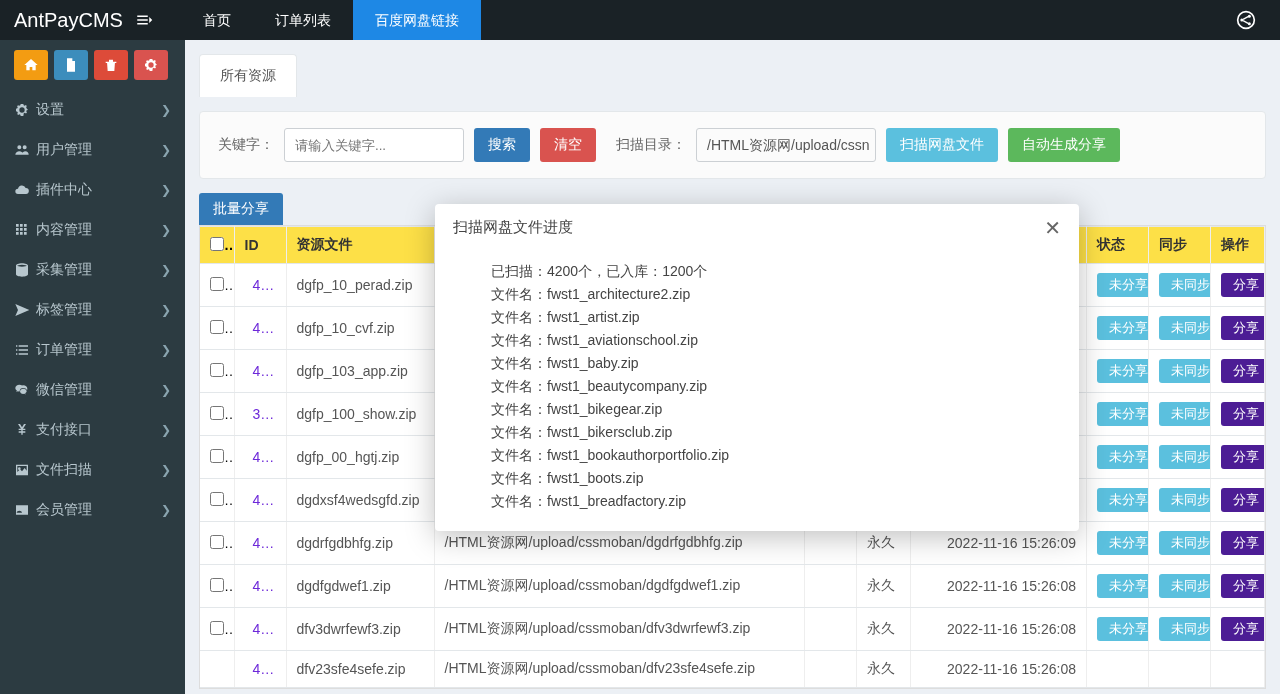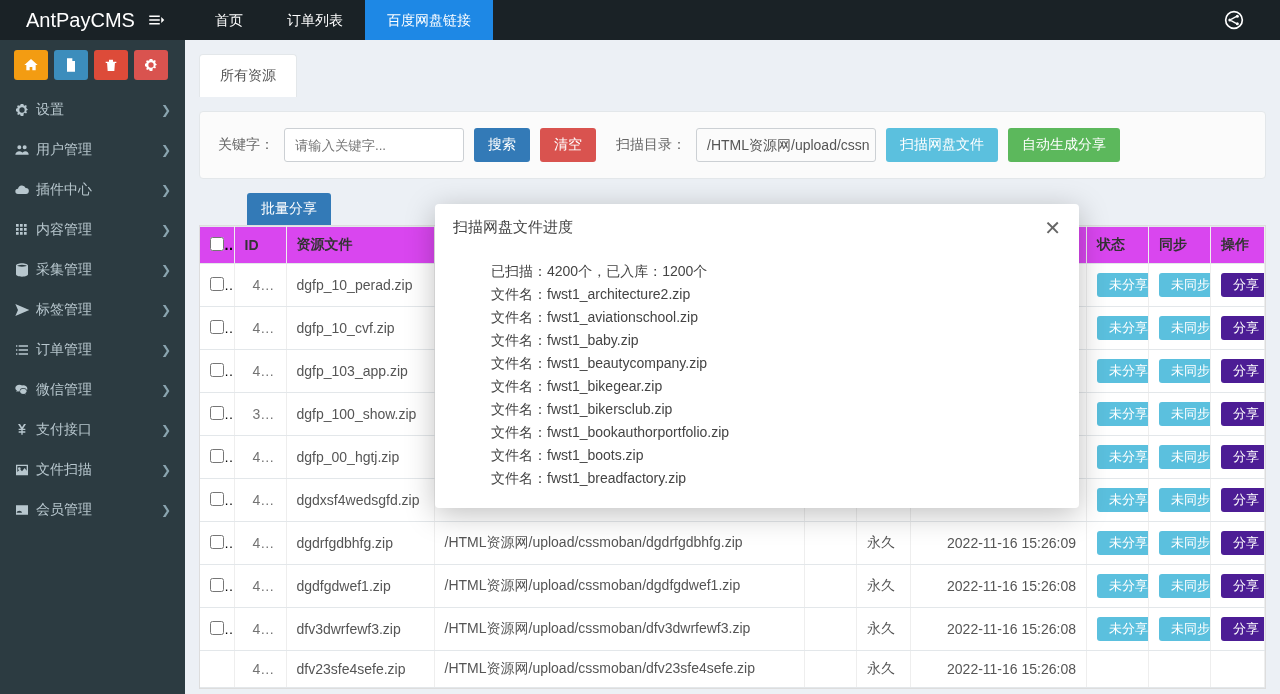--- a/index.html
+++ b/index.html
@@ -1,18 +1,18 @@
 <!DOCTYPE html>
 <html><head>
 <meta charset="utf-8">
 <style>
 * { box-sizing: border-box; margin: 0; padding: 0; }
 body { font-family: "Microsoft YaHei", Arial, sans-serif; font-size: 14px; background: #f8f9fa; color: #444; overflow: hidden; }
 
-.topbar { height: 40px; background: #1a2226; color: #fff; display: flex; align-items: center; padding: 0 26px; position: relative; z-index: 10; }
+.topbar { height: 40px; background: #1a2226; color: #fff; display: flex; align-items: center; padding: 0 14px; position: relative; z-index: 10; }
 .brand { font-size: 20px; font-weight: 500; color: #fff; margin-right: 6px; }
 .toggle-menu { color: #fff; margin-left: 6px; margin-right: 28px; }
 .topnav { display: flex; height: 40px; }
 .topnav-item { padding: 0 22px; line-height: 40px; color: #fff; cursor: pointer; }
 .topnav-item.active { background: #1e88e5; }
 .topbar-right { margin-left: auto; display: flex; align-items: center; gap: 16px; color: #fff; flex-direction: column; }
 .welcome-text { font-size: 13px; }
 
 .sidebar { position: absolute; top: 40px; left: 0; bottom: 0; width: 185px; background: #2c3b41; color: #b8c7ce; }
 .sidebar-btns { display: flex; gap: 6px; padding: 10px 14px; }
@@ -32,27 +32,27 @@
 .filter-card { margin-top: 14px; padding: 16px 18px; background: #fbfbfb; border: 1px solid #e3e7ea; border-radius: 4px; display: flex; align-items: center; gap: 10px; flex-wrap: nowrap; }
 .filter-label { color: #666; }
 .filter-input { height: 34px; border: 1px solid #ccd0d4; border-radius: 3px; padding: 0 10px; width: 180px; color: #999; }
 .btn { height: 34px; padding: 0 14px; border: none; border-radius: 3px; color: #fff; cursor: pointer; font-size: 14px; }
 .btn.blue { background: #337ab7; }
 .btn.red { background: #d9534f; }
 .btn.teal { background: #5bc0de; }
 .btn.green { background: #5cb85c; }
 .path-box { height: 34px; border: 1px solid #ccd0d4; border-radius: 3px; padding: 0 10px; line-height: 32px; color: #555; width: 180px; overflow: hidden; white-space: nowrap; }
 
-.bulk-share-btn { margin-top: 14px; background: #337ab7; color: #fff; border: none; padding: 7px 14px; border-radius: 3px 3px 0 0; cursor: pointer; font-size: 14px; margin-left: 48px; }
+.bulk-share-btn { margin-top: 14px; background: #337ab7; color: #fff; border: none; padding: 7px 14px; border-radius: 3px 3px 0 0; cursor: pointer; font-size: 14px; }
 
 .table-wrap { margin-top: 0; border: 1px solid #ddd; background: #fff; }
 table { width: 100%; border-collapse: collapse; table-layout: fixed; }
 th, td { border: 1px solid #e3e7ea; border-left: none; border-right: 1px solid #eee; padding: 9px 10px; text-align: left; color: #555; font-weight: normal; white-space: nowrap; overflow: hidden; text-overflow: ellipsis; }
-th { background: #d946ef; color: #333; font-weight: 600; }
-td.num { color: #737373; padding-left: 18px; }
+th { background: #fde047; color: #333; font-weight: 600; }
+td.num { color: #6d28d9; padding-left: 18px; }
 .col-chk { width: 34px; text-align: center; }
 .col-id { width: 52px; }
 .col-file { width: 148px; }
 .col-path { width: auto; }
 .col-acc { width: 52px; }
 .col-time { width: 176px; }
 .col-status { width: 62px; }
 .col-sync { width: 62px; }
 .col-op { width: 54px; }
 .badge { display: inline-block; padding: 3px 12px; border-radius: 3px; color: #fff; font-size: 13px; }
@@ -392,20 +392,21 @@
 </div>
 
 <div class="modal">
   <div class="modal-header">
     <span class="modal-title">扫描网盘文件进度</span>
     <span class="modal-close">✕</span>
   </div>
   <div class="modal-body" id="modal-body">
       <div class="scan-line">已扫描：4200个，已入库：1200个</div>
       <div class="scan-line">文件名：fwst1_architecture2.zip</div>
+      <div class="scan-line">文件名：fwst1_artist.zip</div>
       <div class="scan-line">文件名：fwst1_aviationschool.zip</div>
       <div class="scan-line">文件名：fwst1_baby.zip</div>
       <div class="scan-line">文件名：fwst1_beautycompany.zip</div>
       <div class="scan-line">文件名：fwst1_bikegear.zip</div>
       <div class="scan-line">文件名：fwst1_bikersclub.zip</div>
       <div class="scan-line">文件名：fwst1_bookauthorportfolio.zip</div>
       <div class="scan-line">文件名：fwst1_boots.zip</div>
       <div class="scan-line">文件名：fwst1_breadfactory.zip</div>
     </div>
 </div>

